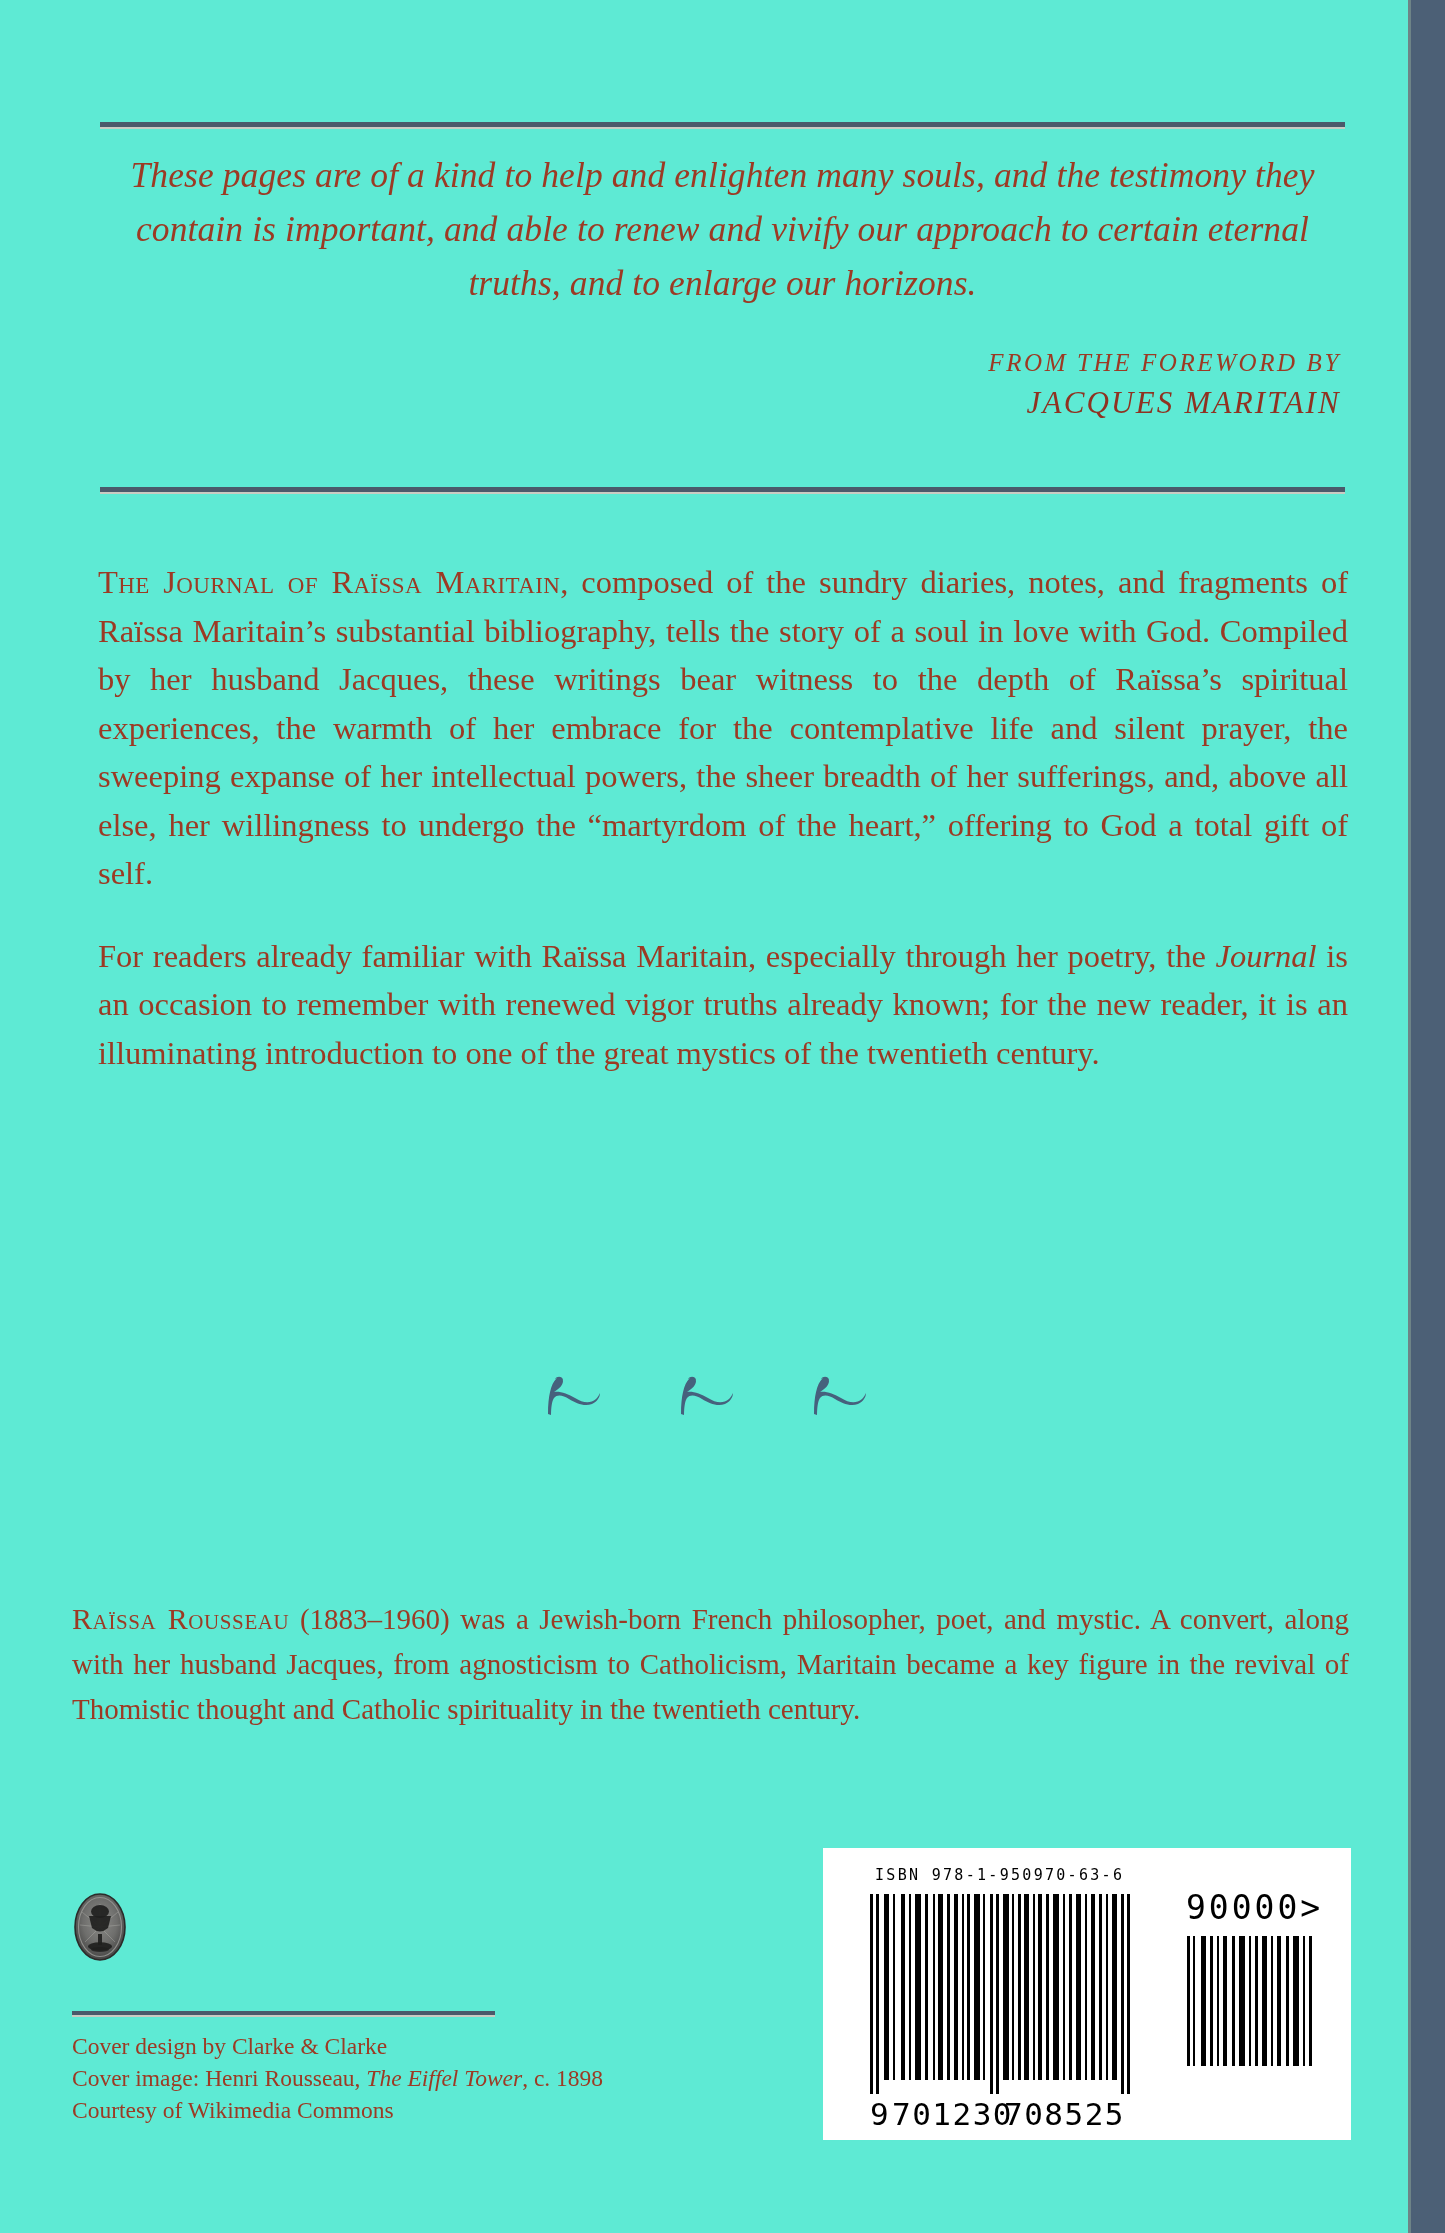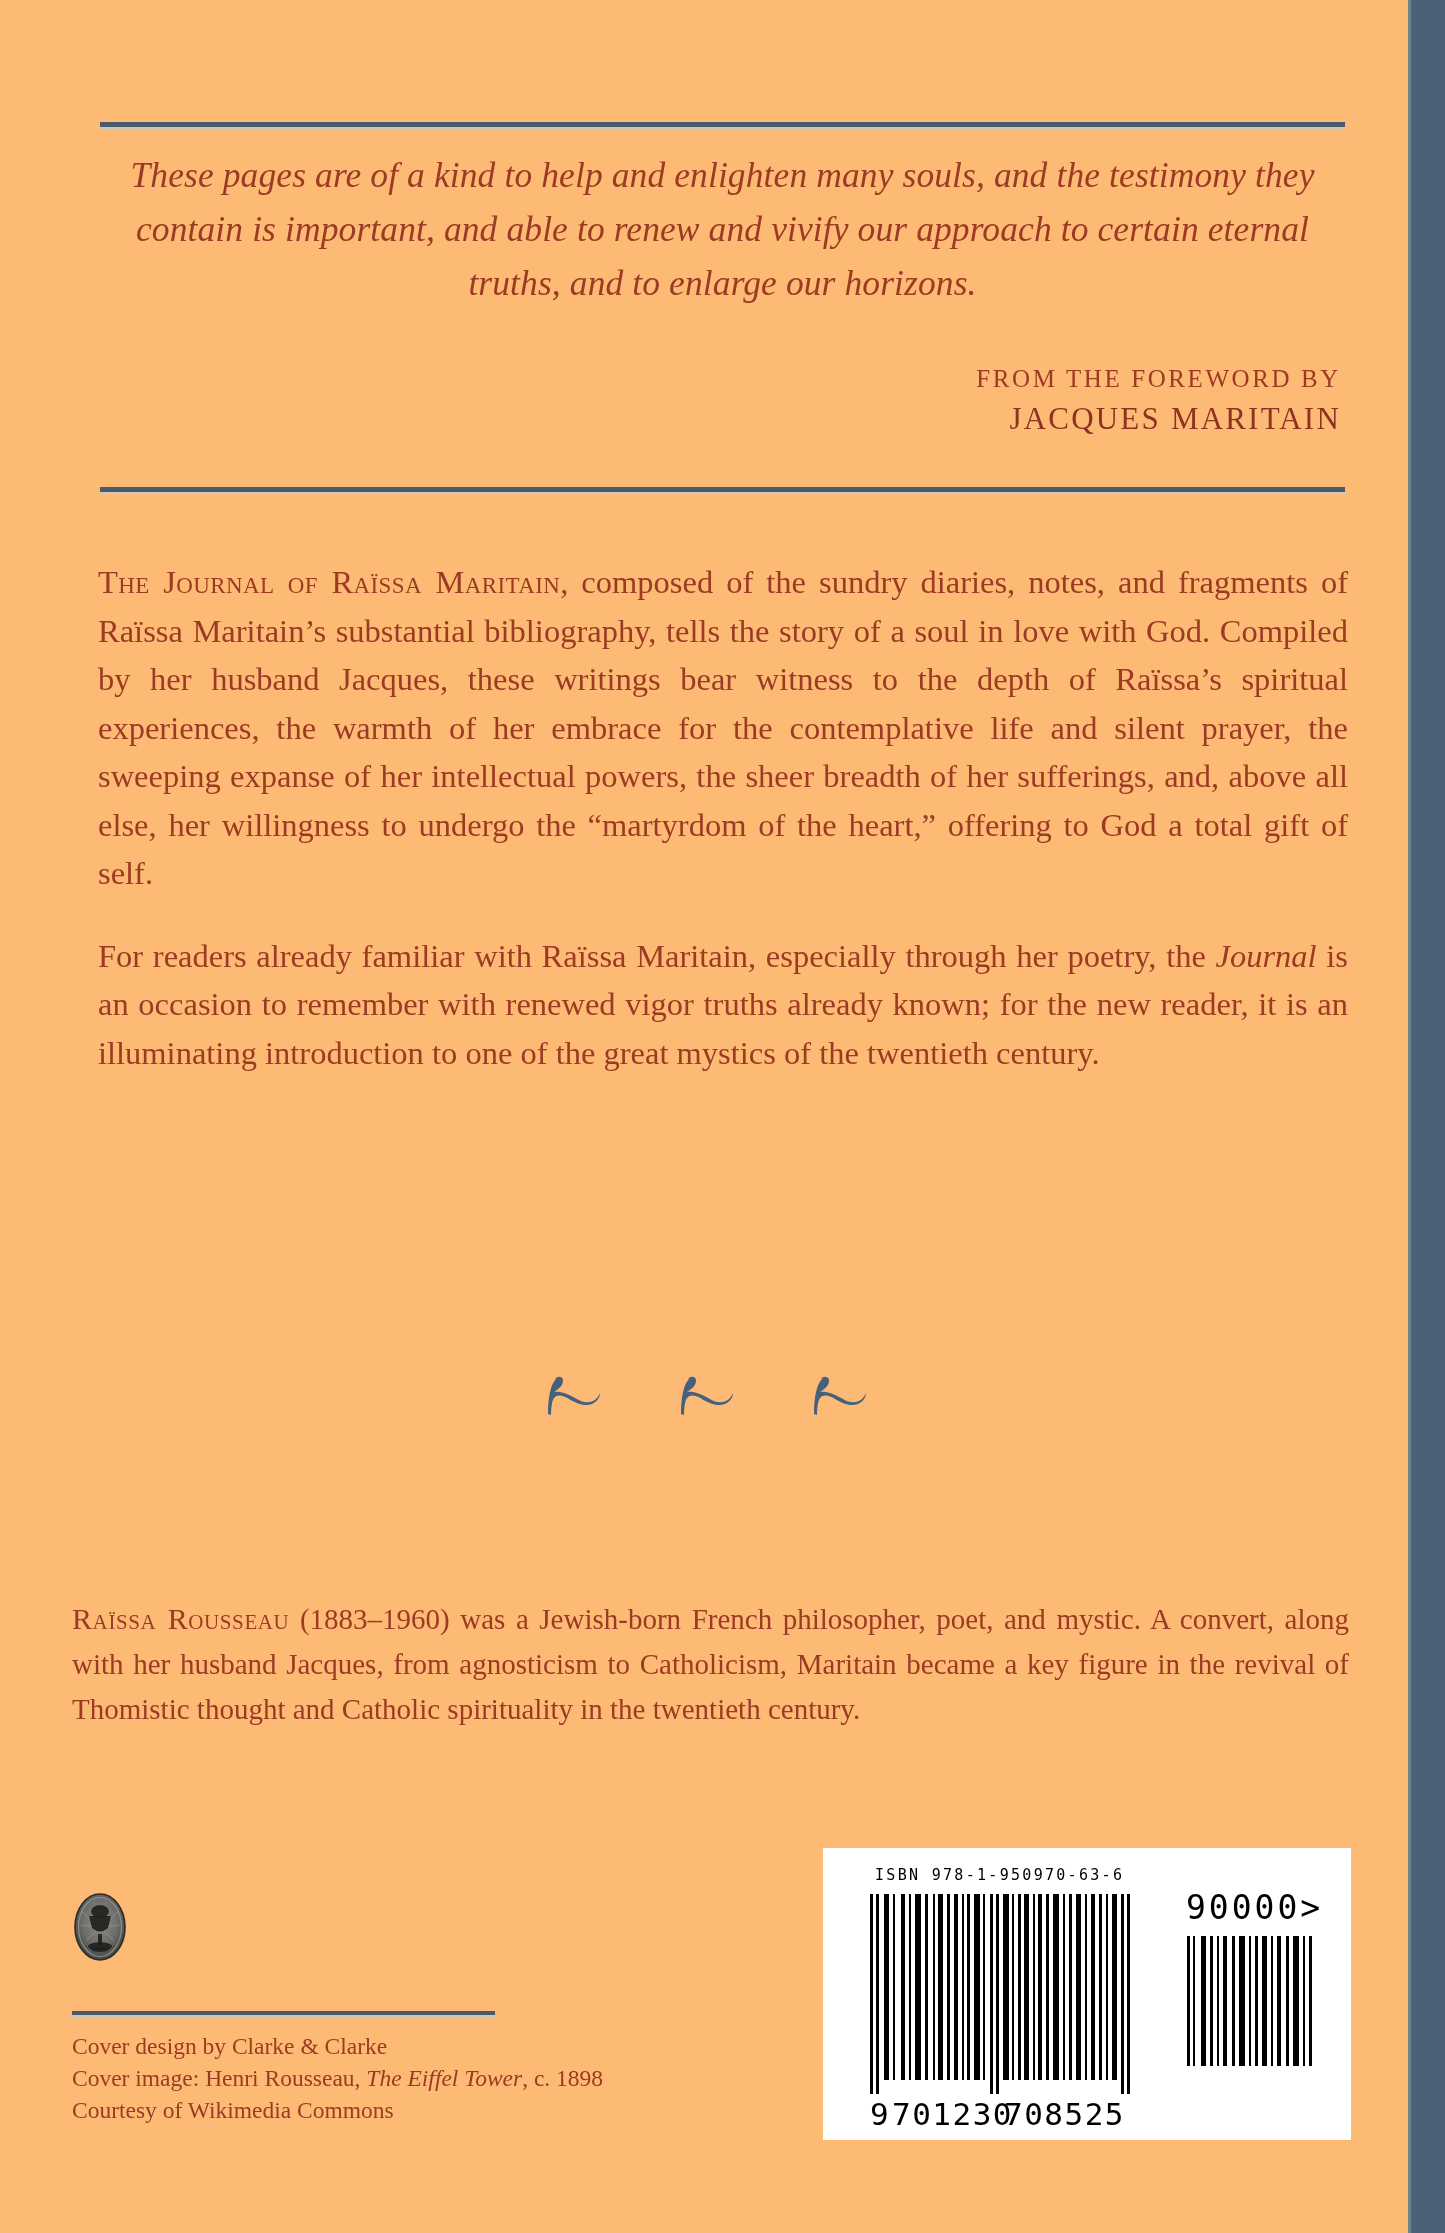--- a/index.html
+++ b/index.html
@@ -12,21 +12,21 @@
     height: 2233px;
     font-family: "Liberation Serif", "DejaVu Serif", serif;
     overflow: hidden;
   }
 
   
   #cover {
     position: relative;
     width: 1445px;
     height: 2233px;
-    background: #fdba74;
+    background: #5eead4;
     overflow: hidden;
   }
 
   
   #spine-edge {
     position: absolute;
     top: 0;
     right: 0;
     width: 34px;
     height: 2233px;
@@ -61,23 +61,24 @@
     text-align: center;
   }
   #quote-text {
     font-style: italic;
     font-size: 35.5px;
     line-height: 54px;
     color: #9c3a24;
     letter-spacing: 0.1px;
   }
   #quote-attrib {
-    margin-top: 52px;
+    margin-top: 36px;
     text-align: right;
     padding-right: 4px;
+    font-style: italic;
   }
   #quote-source-label {
     display: block;
     font-size: 25px;
     letter-spacing: 2.6px;
     color: #9c3a24;
     text-transform: uppercase;
     font-variant: normal;
     line-height: 34px;
   }

